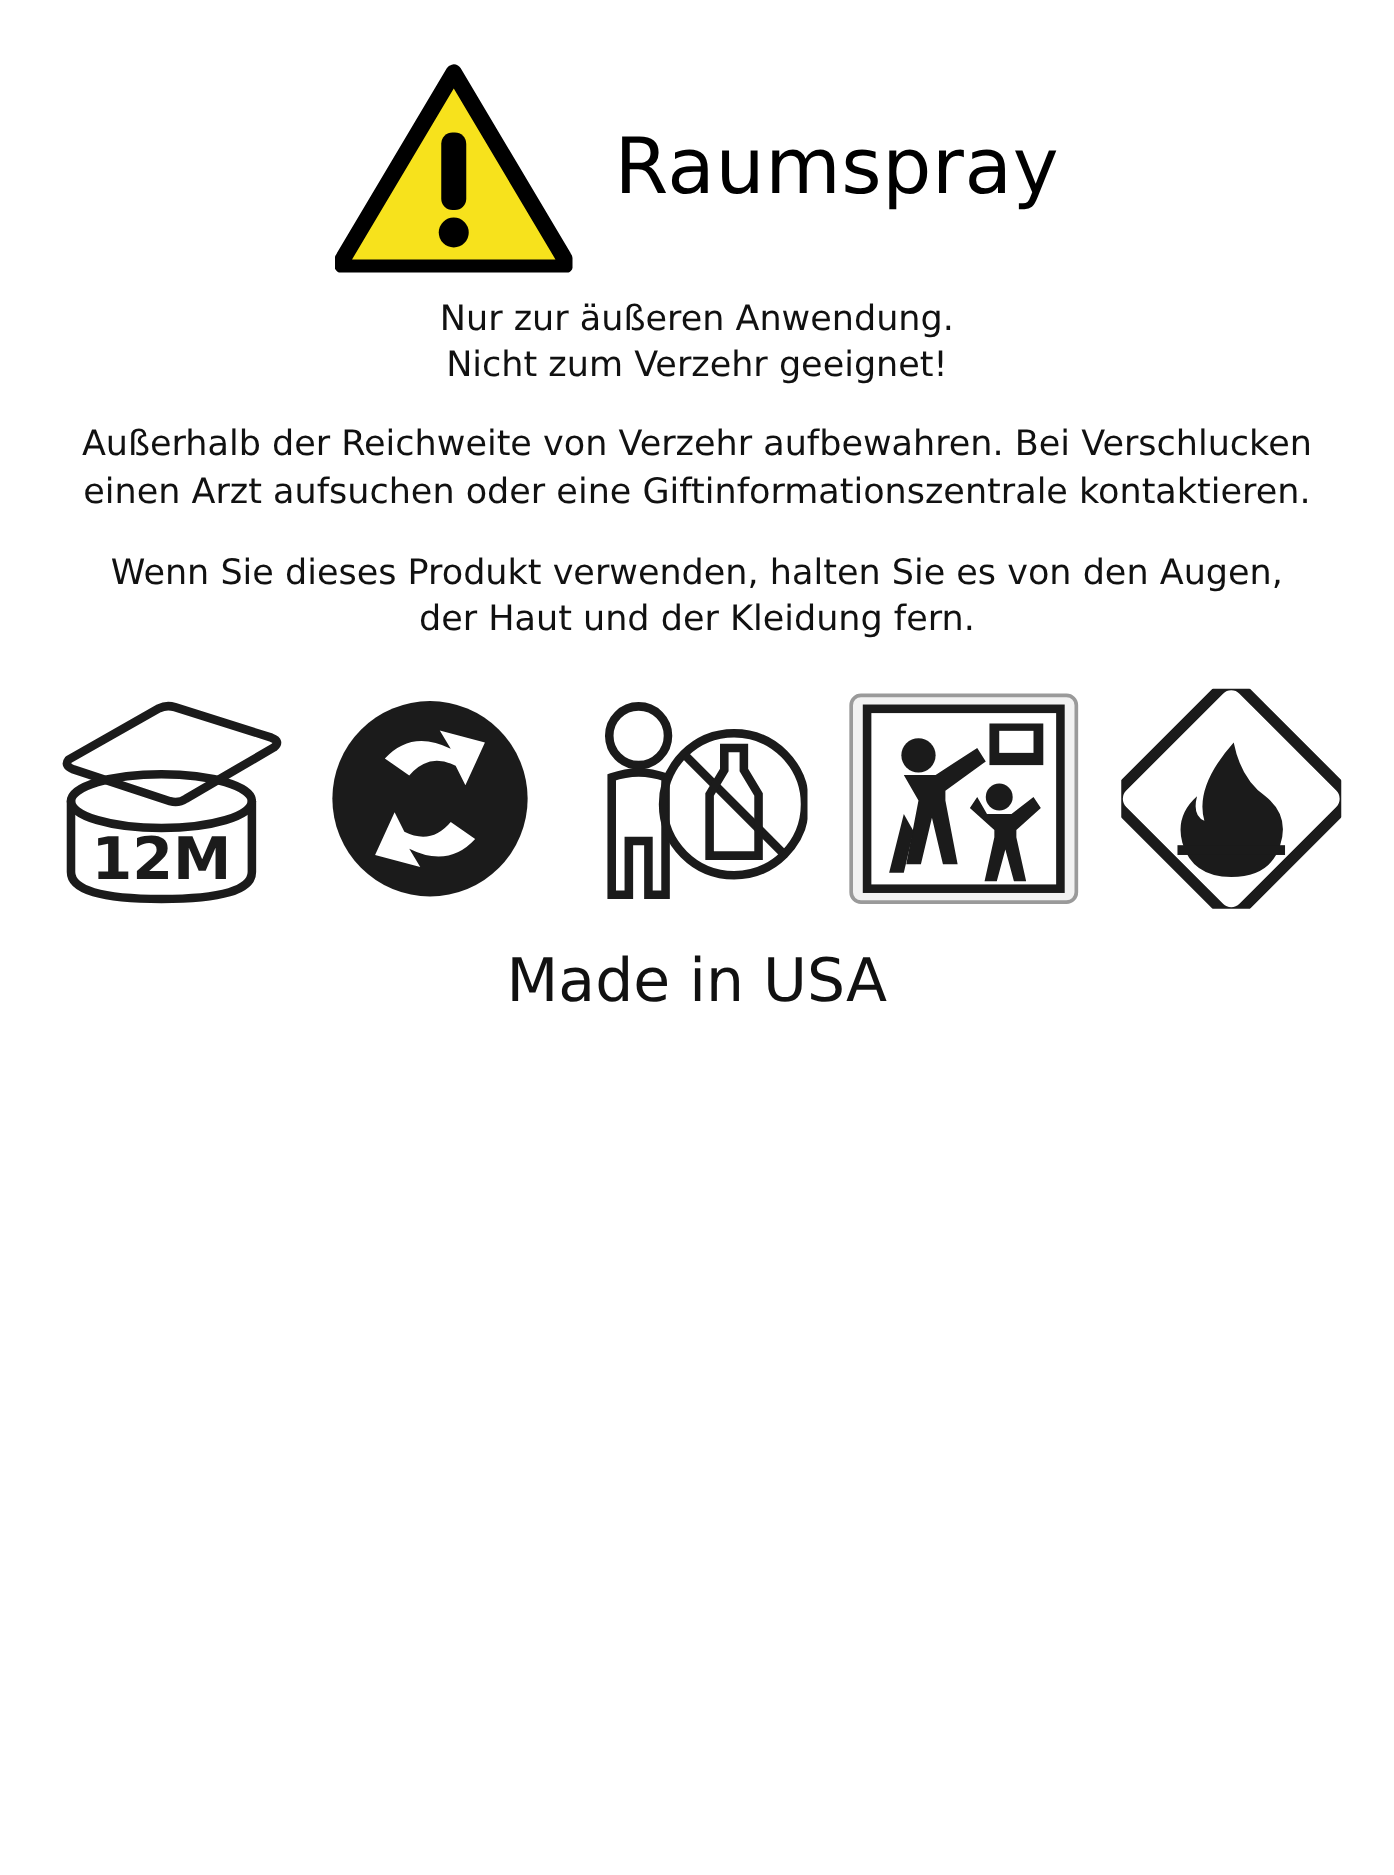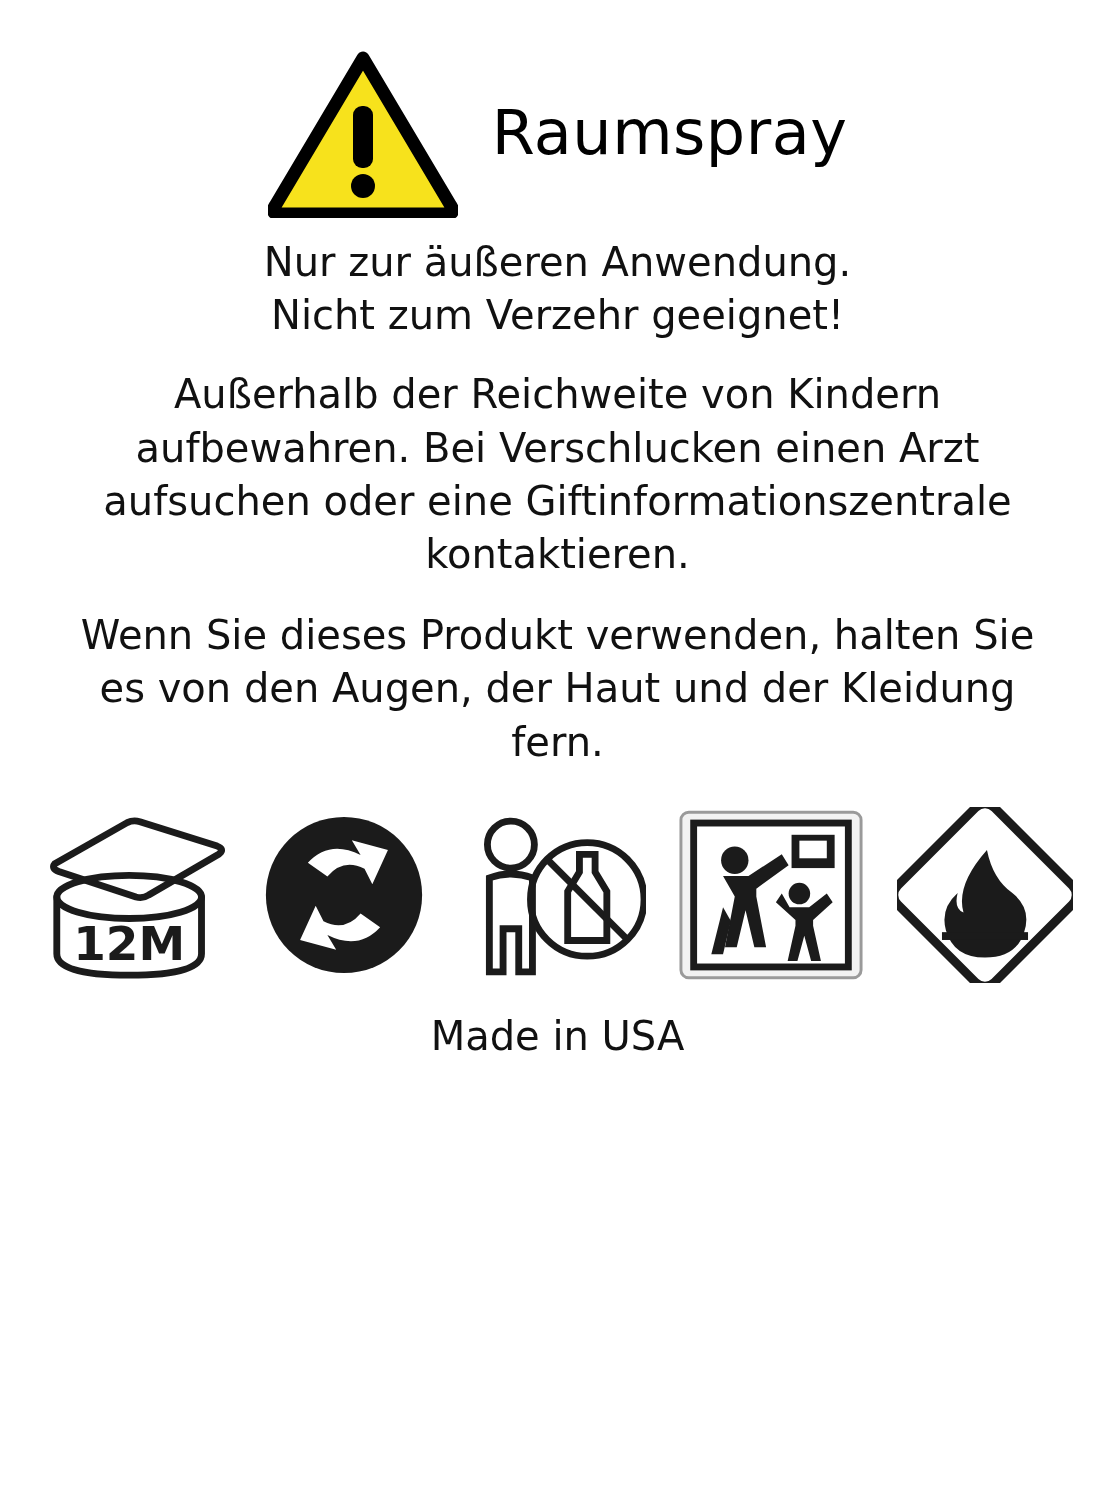--- a/index.html
+++ b/index.html
@@ -45,21 +45,21 @@
     letter-spacing: 0.5px;
     line-height: 1;
     color: #000000;
     white-space: nowrap;
   }
 
   
   .body-text {
     width: 1010px;
     text-align: center;
-    font-size: 40px;
+    font-size: 28px;
     line-height: 1.33;
     color: #111111;
   }
   .para {
     margin: 0 0 28px 0;
     padding: 0 10px;
   }
   .para.tight {
     margin-bottom: 26px;
   }
@@ -75,21 +75,21 @@
     align-items: center;
     justify-content: space-between;
   }
   .picto {
     flex: 0 0 auto;
     display: block;
   }
 
   .made-in {
     margin-top: 26px;
-    font-size: 40px;
+    font-size: 48px;
     color: #111111;
     text-align: center;
   }
 </style>
 </head>
 <body>
 
 <div class="label">
 
   <div class="header">
@@ -99,21 +99,21 @@
         <rect x="85" y="58" width="20" height="62" rx="9" fill="#000000"></rect>
         <circle cx="95" cy="138" r="12" fill="#000000"></circle>
       </svg>
     </span>
     <div class="product-title">Raumspray</div>
   </div>
 
   <div class="body-text">
     <p class="para tight" style="white-space:pre-line;">Nur zur äußeren Anwendung.
 Nicht zum Verzehr geeignet!</p>
-    <p class="para">Außerhalb der Reichweite von Kindern aufbewahren. Bei Verschlucken einen Arzt aufsuchen oder eine Giftinformationszentrale kontaktieren.</p>
+    <p class="para">Außerhalb der Reichweite von Verzehr aufbewahren. Bei Verschlucken einen Arzt aufsuchen oder eine Giftinformationszentrale kontaktieren.</p>
     <p class="para">Wenn Sie dieses Produkt verwenden, halten Sie es von den Augen, der Haut und der Kleidung fern.</p>
   </div>
 
   <div class="pictograms">
 
     <span class="picto">
       <svg viewBox="0 0 190 180" width="186" height="176" aria-hidden="true">
         <g fill="none" stroke="#1b1b1b" stroke-width="7" stroke-linejoin="round" stroke-linecap="round">
 
           <path d="M12 58 L86 16 Q92 13 99 15 L178 40 Q186 43 180 48 L108 90 Q102 94 95 92 L16 66 Q8 63 12 58 Z"></path>

